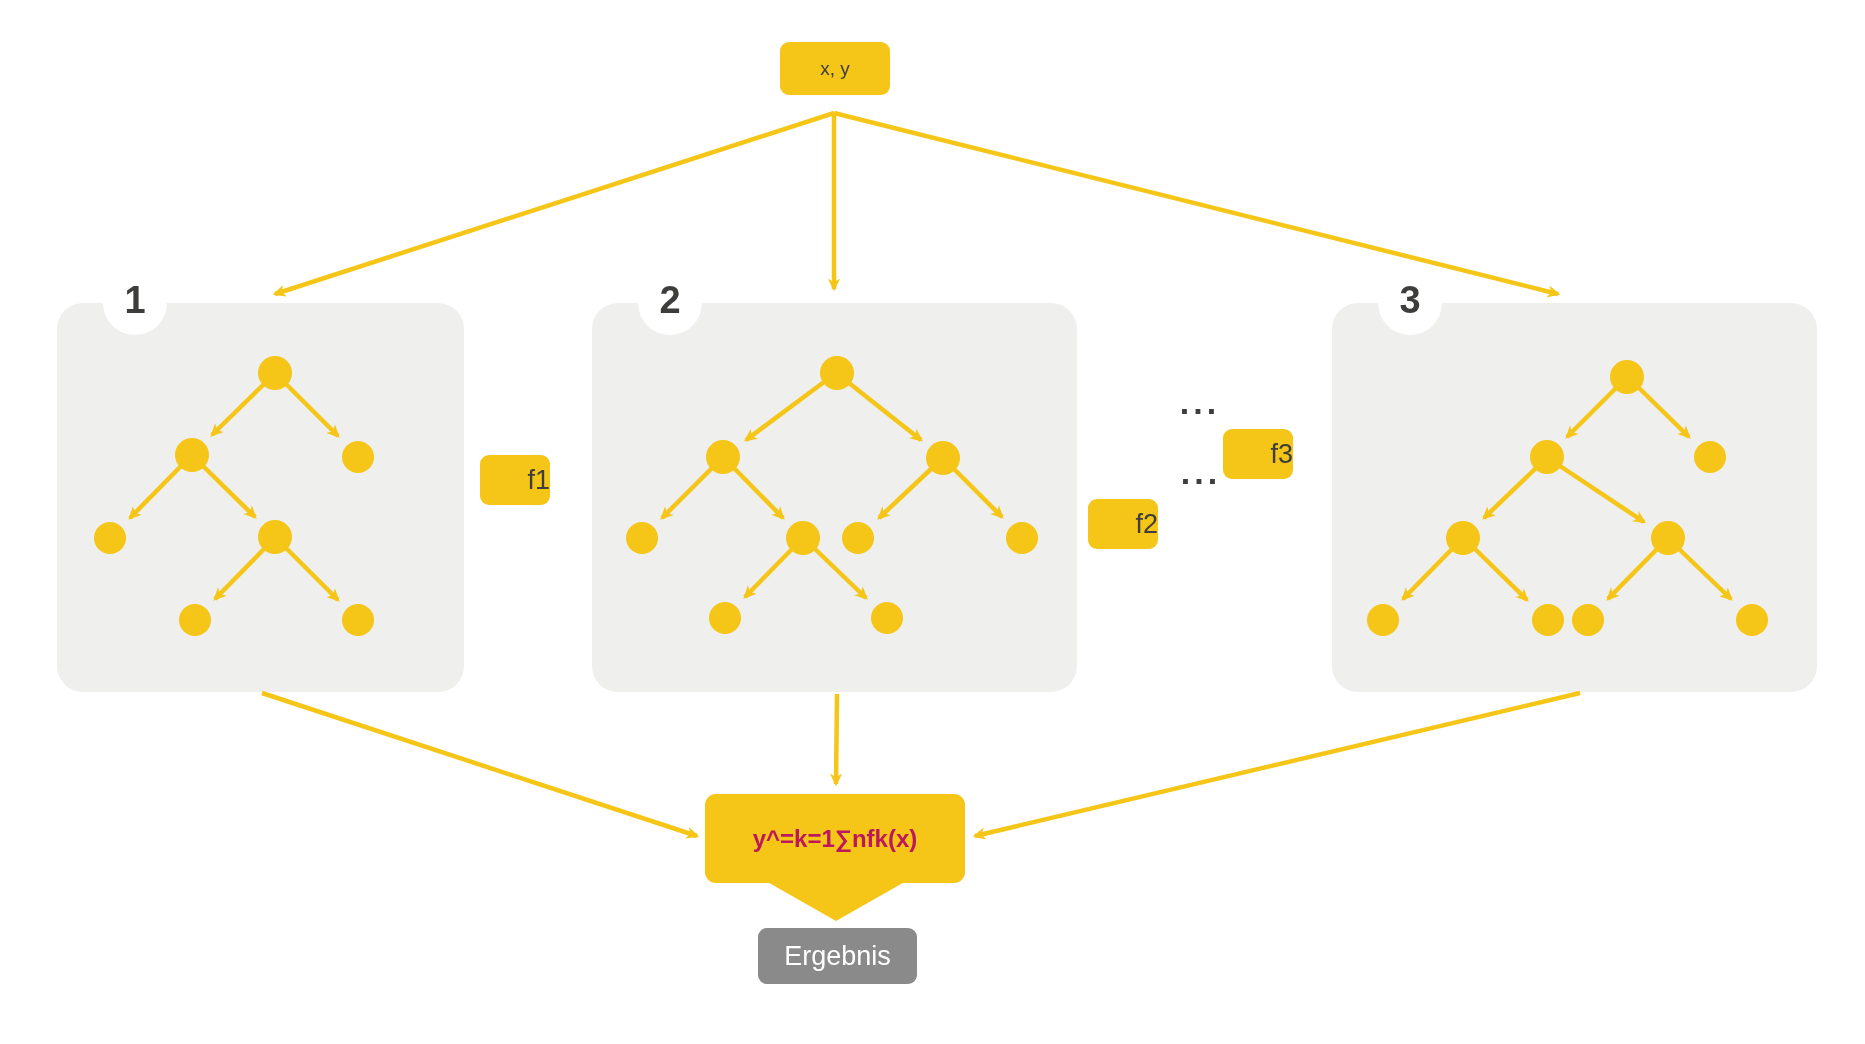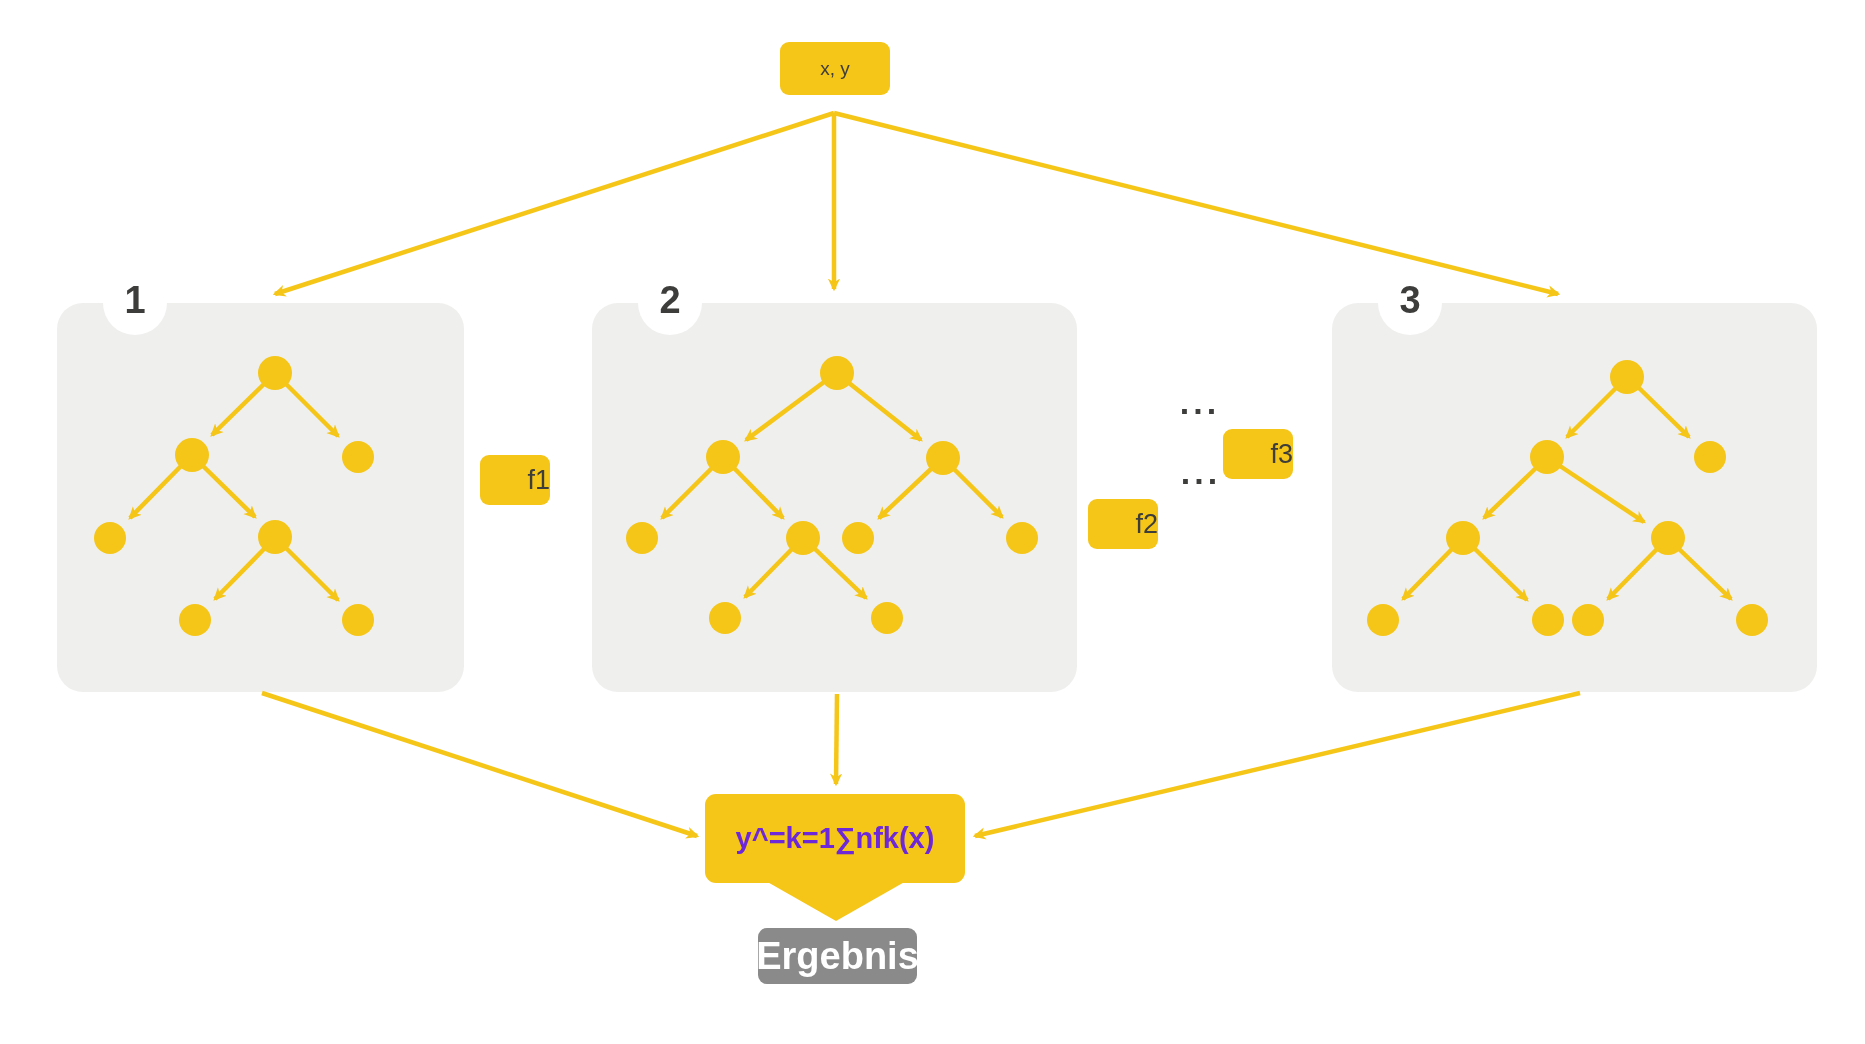--- a/index.html
+++ b/index.html
@@ -103,45 +103,45 @@
   
   .formula-box {
     position: absolute;
     left: 705px; top: 794px;
     width: 260px; height: 89px;
     background: #f5c517;
     border-radius: 11px;
     display: flex; align-items: center; justify-content: center;
   }
   .formula-box span {
-    font-size: 29px;
+    font-size: 24px;
     font-weight: 700;
-    color: #6d28d9;
+    color: #be185d;
     white-space: nowrap;
   }
   .formula-tip {
     position: absolute;
     left: 764px; top: 880px;
     width: 144px; height: 41px;
     background: #f5c517;
     clip-path: polygon(0 0, 100% 0, 50% 100%);
   }
 
   
   .result-box {
     position: absolute;
     left: 758px; top: 928px;
     width: 159px; height: 56px;
     background: #8a8a8a;
     border-radius: 9px;
     display: flex; align-items: center; justify-content: center;
   }
   .result-box span {
-    font-size: 38px;
-    font-weight: 700;
+    font-size: 27px;
+    font-weight: 400;
     color: #ffffff;
   }
 </style>
 </head>
 <body>
 
 <div class="canvas">
 
   <div class="panel" style="left:57px; top:303px; width:407px; height:389px;">
     <div class="notch">

